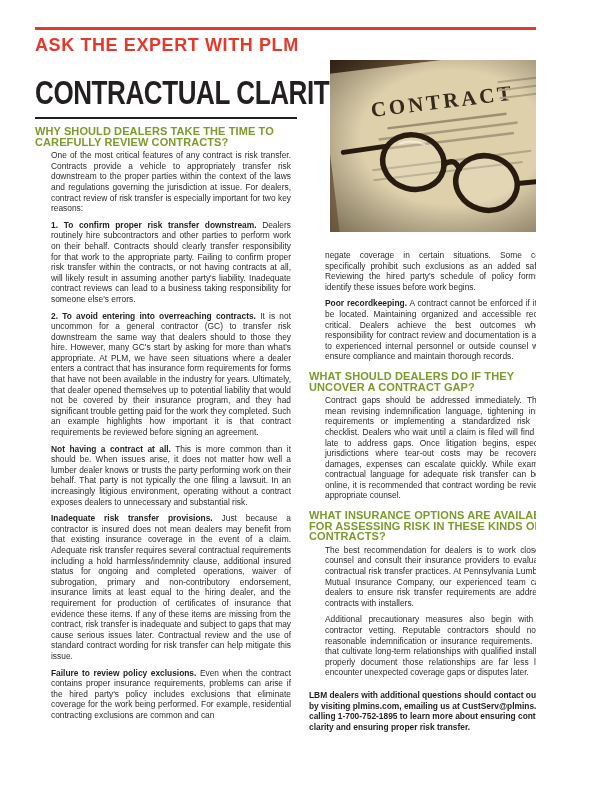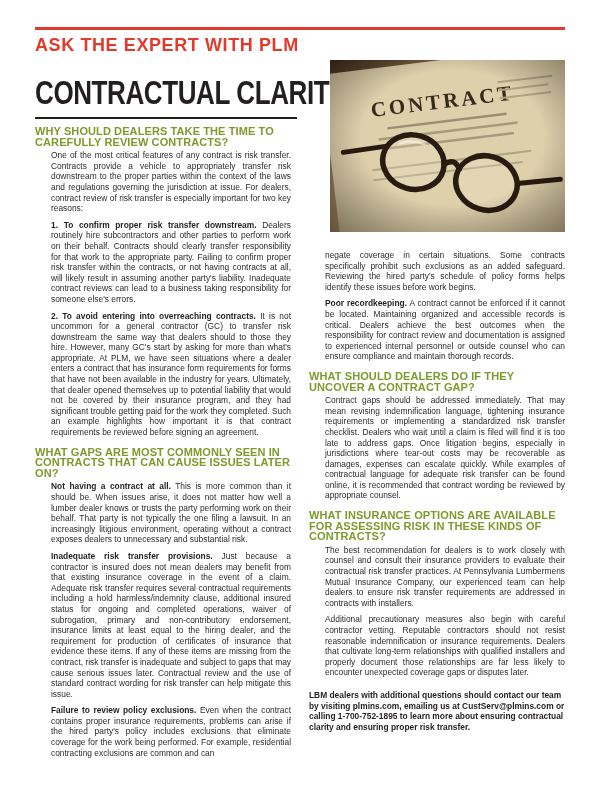--- a/index.html
+++ b/index.html
@@ -1,18 +1,18 @@
 <!DOCTYPE html>
 <html><head>
 <meta charset="utf-8">
 <style>
   html,body{margin:0;padding:0;background:#ffffff;}
   .page{
     position:relative;width:536px;height:791px;background:#ffffff;overflow:hidden;
-    font-family:"Liberation Sans", sans-serif;color:#2b2b2b;padding-left:36px;
+    font-family:"Liberation Sans", sans-serif;color:#2b2b2b;
   }
   .top-rule{position:absolute;left:35px;top:27px;width:530px;height:3px;background:#e5392c;}
   .kicker{
     position:absolute;left:35px;top:35px;font-size:18px;font-weight:700;
     color:#e5392c;letter-spacing:0.6px;white-space:nowrap;
   }
   .title{
     position:absolute;left:35px;top:74px;margin:0;font-size:31px;font-weight:700;
     color:#231f20;letter-spacing:-0.5px;white-space:nowrap;
     transform:scale(0.84,1.08);transform-origin:left top;
@@ -93,21 +93,20 @@
     </svg>
   </div>
 
   <div class="columns">
 
     <div class="col col-left">
       <h2 class="sec-h">WHY SHOULD DEALERS TAKE THE TIME TO CAREFULLY REVIEW CONTRACTS?</h2>
       <p class="para">One of the most critical features of any contract is risk transfer. Contracts provide a vehicle to appropriately transfer risk downstream to the proper parties within the context of the laws and regulations governing the jurisdiction at issue. For dealers, contract review of risk transfer is especially important for two key reasons:</p>
       <p class="para"><span class="lead">1. To confirm proper risk transfer downstream.</span> <span>Dealers routinely hire subcontractors and other parties to perform work on their behalf. Contracts should clearly transfer responsibility for that work to the appropriate party. Failing to confirm proper risk transfer within the contracts, or not having contracts at all, will likely result in assuming another party's liability. Inadequate contract reviews can lead to a business taking responsibility for someone else's errors.</span></p>
       <p class="para"><span class="lead">2. To avoid entering into overreaching contracts.</span> <span>It is not uncommon for a general contractor (GC) to transfer risk downstream the same way that dealers should to those they hire. However, many GC's start by asking for more than what's appropriate. At PLM, we have seen situations where a dealer enters a contract that has insurance form requirements for forms that have not been available in the industry for years. Ultimately, that dealer opened themselves up to potential liability that would not be covered by their insurance program, and they had significant trouble getting paid for the work they completed. Such an example highlights how important it is that contract requirements be reviewed before signing an agreement.</span></p>
-      <h2 class="sec-h">WHAT GAPS ARE MOST COMMONLY SEEN IN CONTRACTS THAT CAN CAUSE ISSUES LATER ON?</h2>
       <p class="para"><span class="lead">Not having a contract at all.</span> <span>This is more common than it should be. When issues arise, it does not matter how well a lumber dealer knows or trusts the party performing work on their behalf. That party is not typically the one filing a lawsuit. In an increasingly litigious environment, operating without a contract exposes dealers to unnecessary and substantial risk.</span></p>
       <p class="para"><span class="lead">Inadequate risk transfer provisions.</span> <span>Just because a contractor is insured does not mean dealers may benefit from that existing insurance coverage in the event of a claim. Adequate risk transfer requires several contractual requirements including a hold harmless/indemnity clause, additional insured status for ongoing and completed operations, waiver of subrogation, primary and non-contributory endorsement, insurance limits at least equal to the hiring dealer, and the requirement for production of certificates of insurance that evidence these items. If any of these items are missing from the contract, risk transfer is inadequate and subject to gaps that may cause serious issues later. Contractual review and the use of standard contract wording for risk transfer can help mitigate this issue.</span></p>
       <p class="para"><span class="lead">Failure to review policy exclusions.</span> <span>Even when the contract contains proper insurance requirements, problems can arise if the hired party's policy includes exclusions that eliminate coverage for the work being performed. For example, residential contracting exclusions are common and can</span></p>
     </div>
 
     <div class="col col-right">
       <p class="para">negate coverage in certain situations. Some contracts specifically prohibit such exclusions as an added safeguard. Reviewing the hired party's schedule of policy forms helps identify these issues before work begins.</p>
       <p class="para"><span class="lead">Poor recordkeeping.</span> <span>A contract cannot be enforced if it cannot be located. Maintaining organized and accessible records is critical. Dealers achieve the best outcomes when the responsibility for contract review and documentation is assigned to experienced internal personnel or outside counsel who can ensure compliance and maintain thorough records.</span></p>
       <h2 class="sec-h">WHAT SHOULD DEALERS DO IF THEY UNCOVER A CONTRACT GAP?</h2>
       <p class="para">Contract gaps should be addressed immediately. That may mean revising indemnification language, tightening insurance requirements or implementing a standardized risk transfer checklist. Dealers who wait until a claim is filed will find it is too late to address gaps. Once litigation begins, especially in jurisdictions where tear-out costs may be recoverable as damages, expenses can escalate quickly. While examples of contractual language for adequate risk transfer can be found online, it is recommended that contract wording be reviewed by appropriate counsel.</p>

